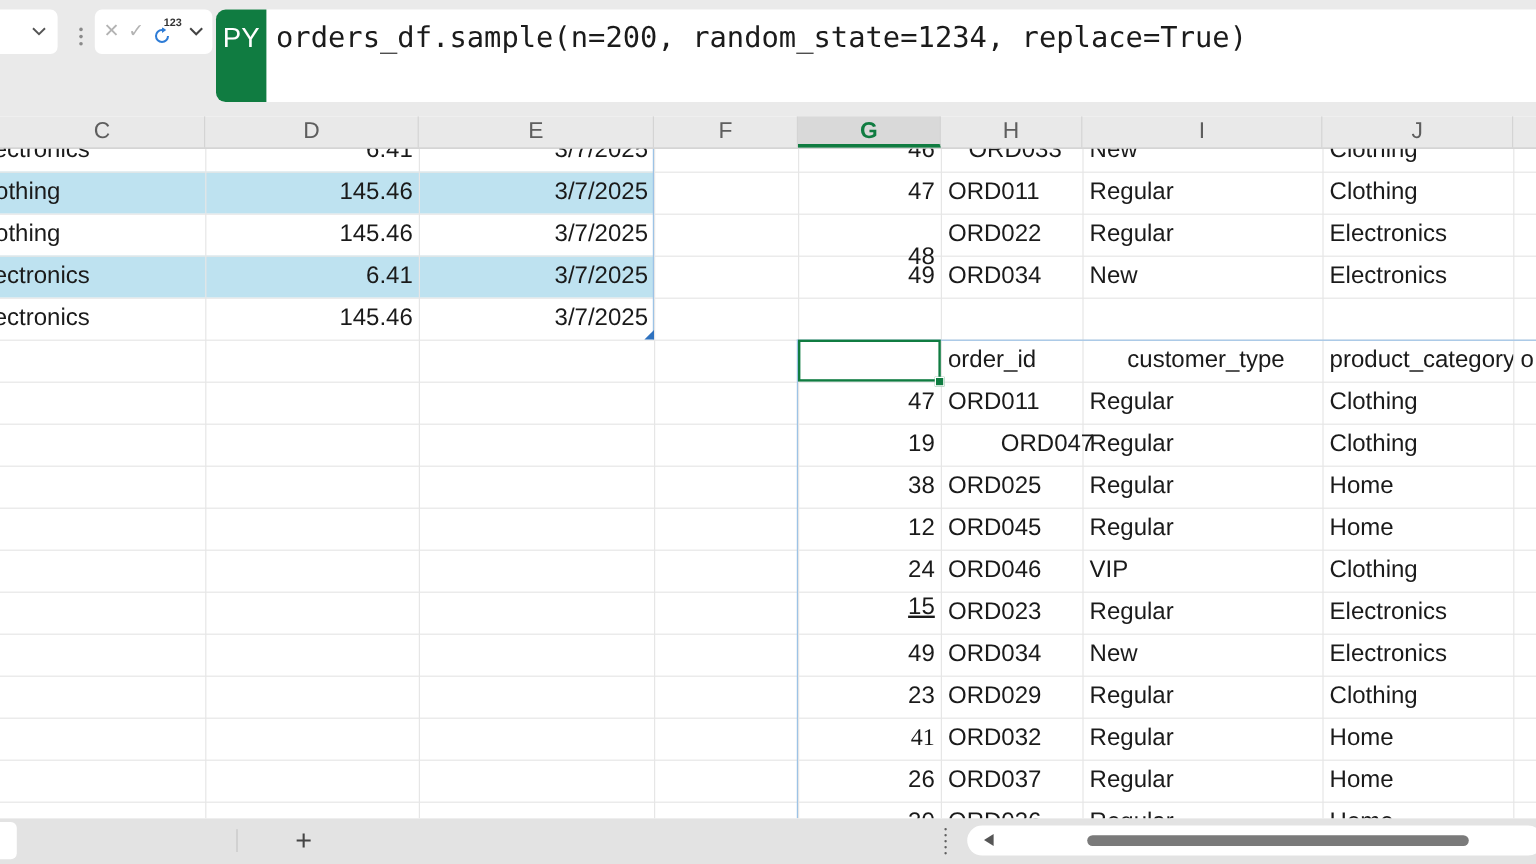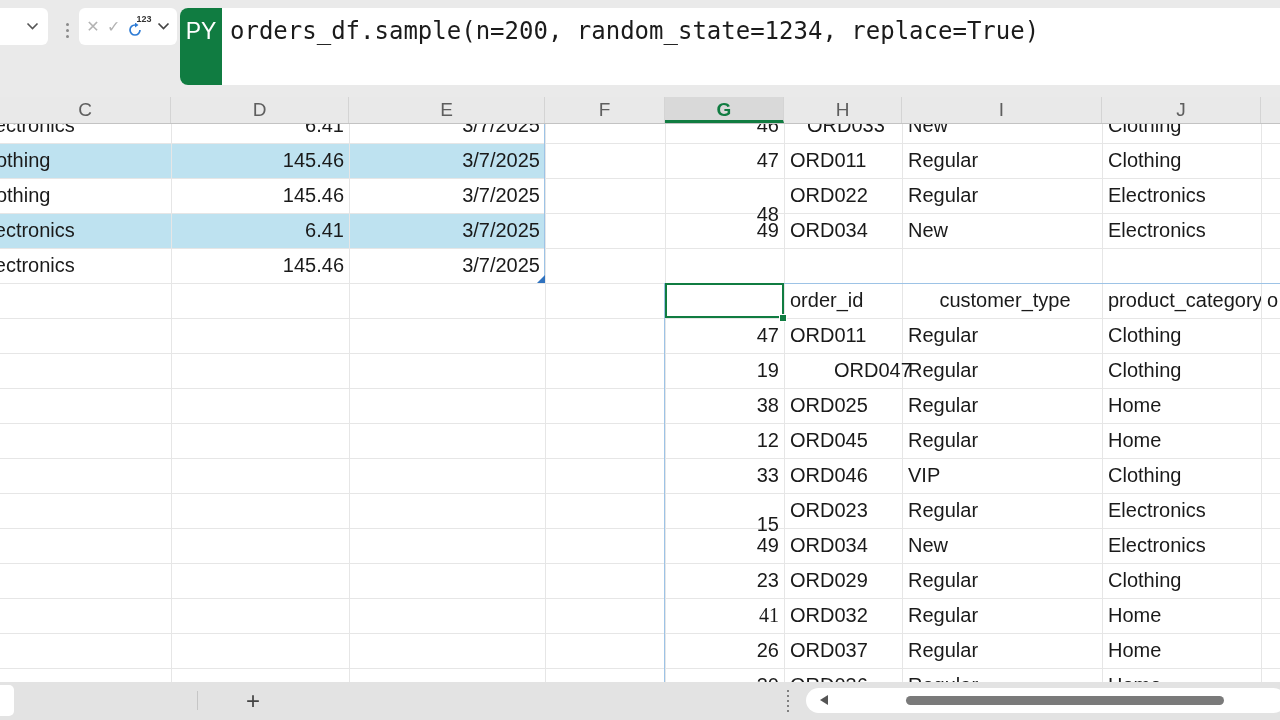--- a/index.html
+++ b/index.html
@@ -183,25 +183,25 @@
       <div class="cell txt" style="left: 902px; width: 200px; top: 229px;">Regular</div>
       <div class="cell txt" style="left: 1102px; width: 159px; top: 229px;">Clothing</div>
       <div class="cell num" style="left: 665px; width: 119px; top: 264px;">38</div>
       <div class="cell txt" style="left: 784px; width: 118px; top: 264px;">ORD025</div>
       <div class="cell txt" style="left: 902px; width: 200px; top: 264px;">Regular</div>
       <div class="cell txt" style="left: 1102px; width: 159px; top: 264px;">Home</div>
       <div class="cell num" style="left: 665px; width: 119px; top: 299px;">12</div>
       <div class="cell txt" style="left: 784px; width: 118px; top: 299px;">ORD045</div>
       <div class="cell txt" style="left: 902px; width: 200px; top: 299px;">Regular</div>
       <div class="cell txt" style="left: 1102px; width: 159px; top: 299px;">Home</div>
-      <div class="cell num" style="left: 665px; width: 119px; top: 334px;">33</div>
+      <div class="cell num" style="left: 665px; width: 119px; top: 334px;">24</div>
       <div class="cell txt" style="left: 784px; width: 118px; top: 334px;">ORD046</div>
       <div class="cell txt" style="left: 902px; width: 200px; top: 334px;">VIP</div>
       <div class="cell txt" style="left: 1102px; width: 159px; top: 334px;">Clothing</div>
-      <div class="cell num" style="left: 665px; width: 119px; top: 383px;">15</div>
+      <div class="cell num" style="left: 665px; width: 119px; top: 365px; text-decoration: underline;">15</div>
       <div class="cell txt" style="left: 784px; width: 118px; top: 369px;">ORD023</div>
       <div class="cell txt" style="left: 902px; width: 200px; top: 369px;">Regular</div>
       <div class="cell txt" style="left: 1102px; width: 159px; top: 369px;">Electronics</div>
       <div class="cell num" style="left: 665px; width: 119px; top: 404px;">49</div>
       <div class="cell txt" style="left: 784px; width: 118px; top: 404px;">ORD034</div>
       <div class="cell txt" style="left: 902px; width: 200px; top: 404px;">New</div>
       <div class="cell txt" style="left: 1102px; width: 159px; top: 404px;">Electronics</div>
       <div class="cell num" style="left: 665px; width: 119px; top: 439px;">23</div>
       <div class="cell txt" style="left: 784px; width: 118px; top: 439px;">ORD029</div>
       <div class="cell txt" style="left: 902px; width: 200px; top: 439px;">Regular</div>

